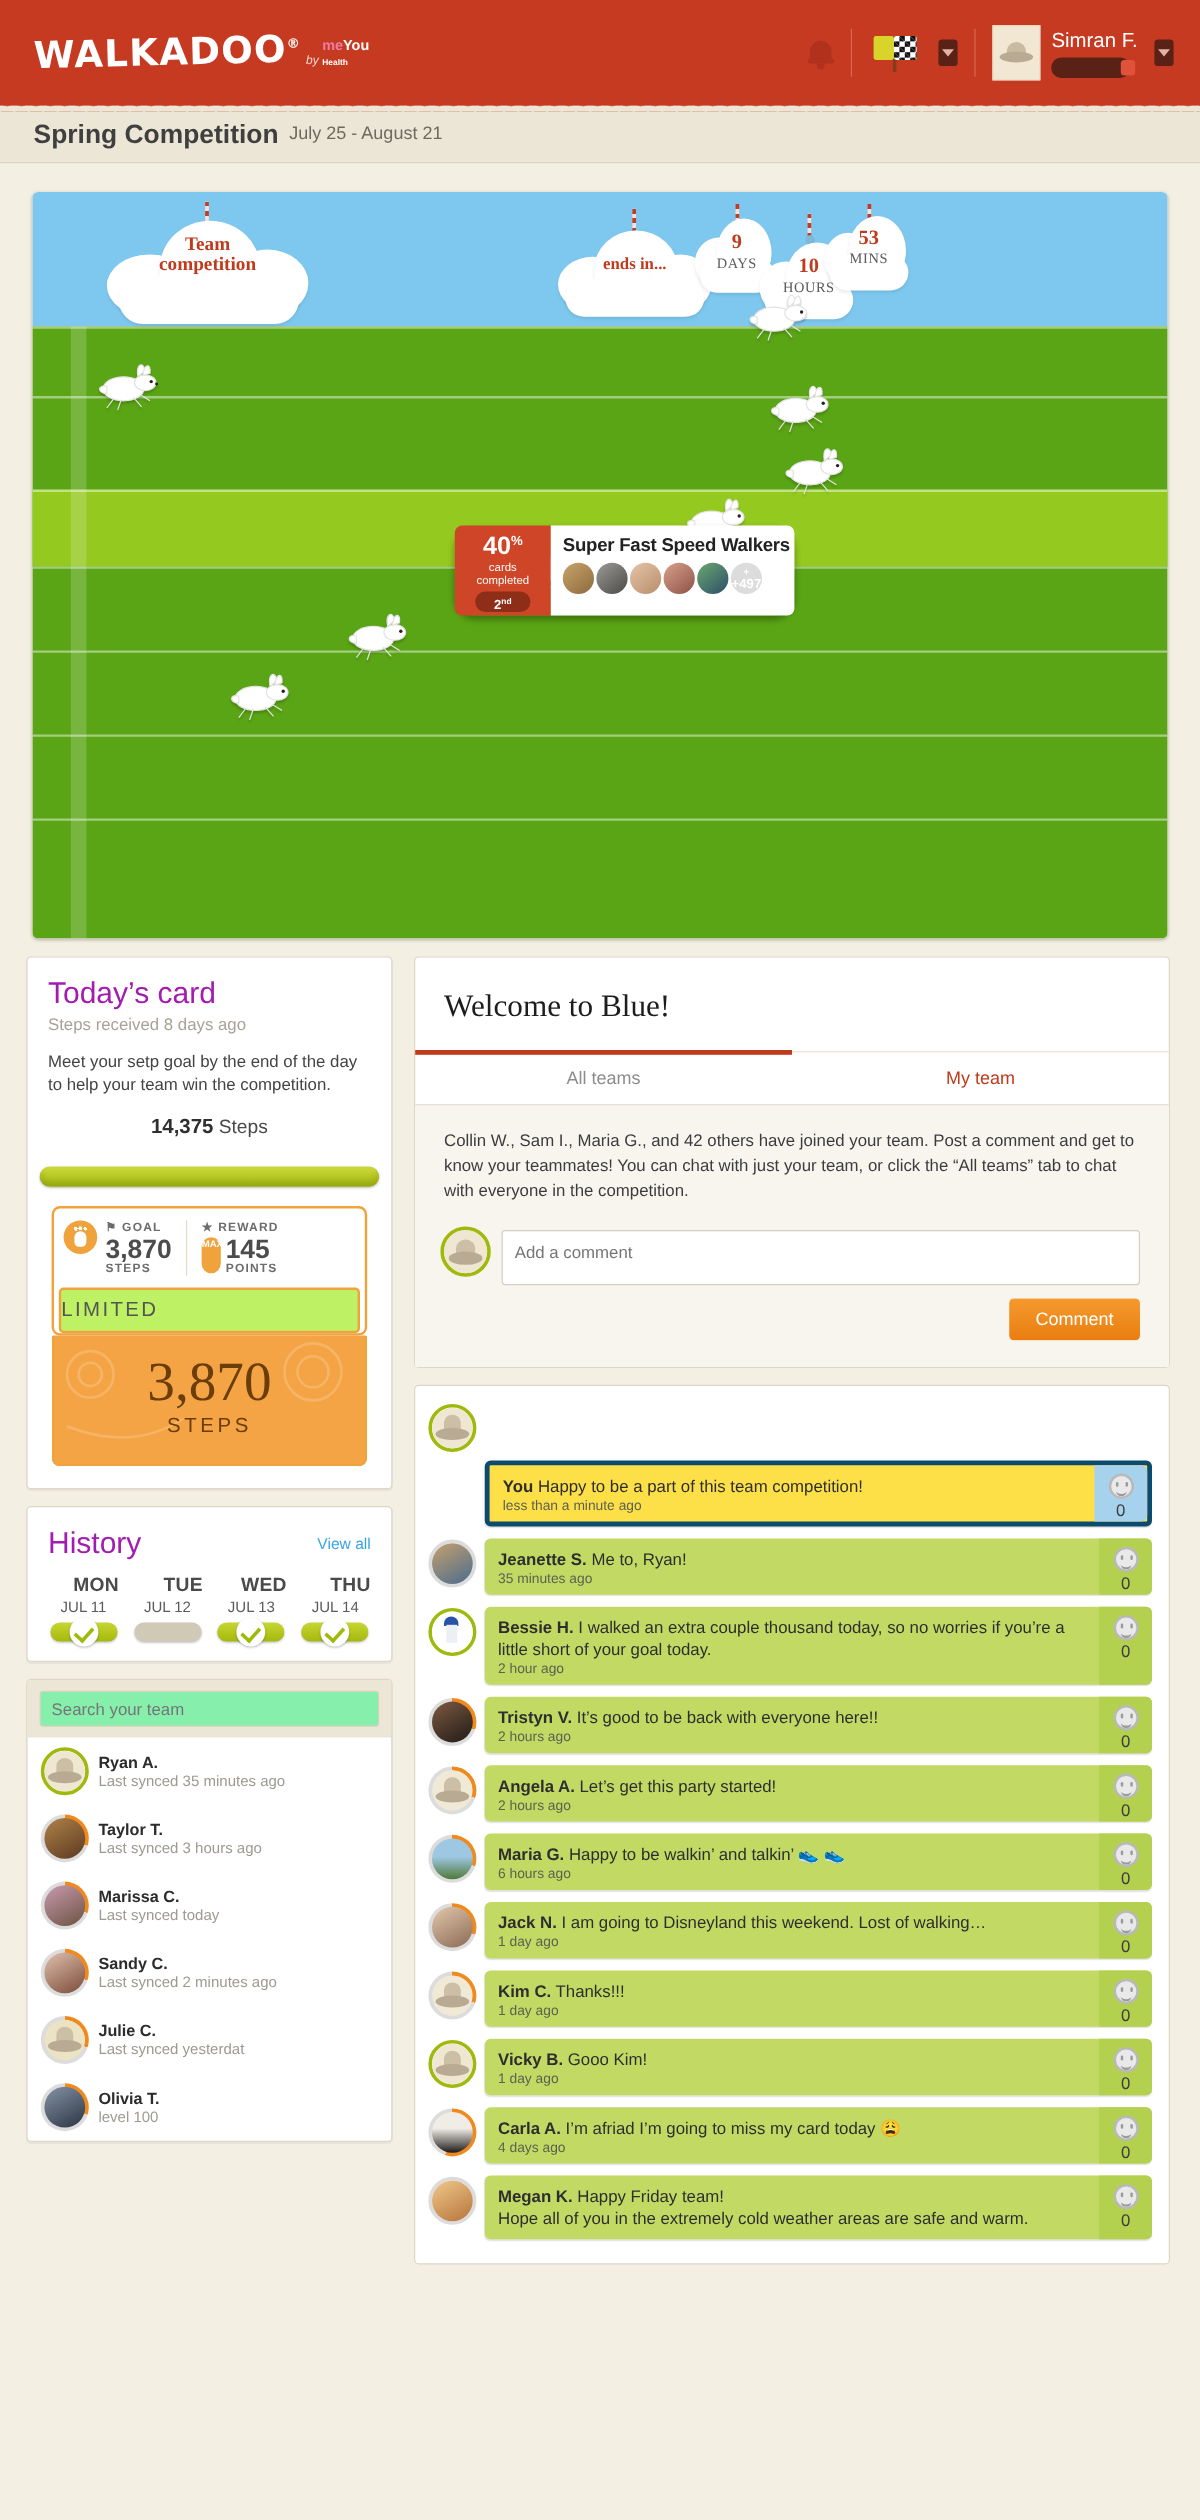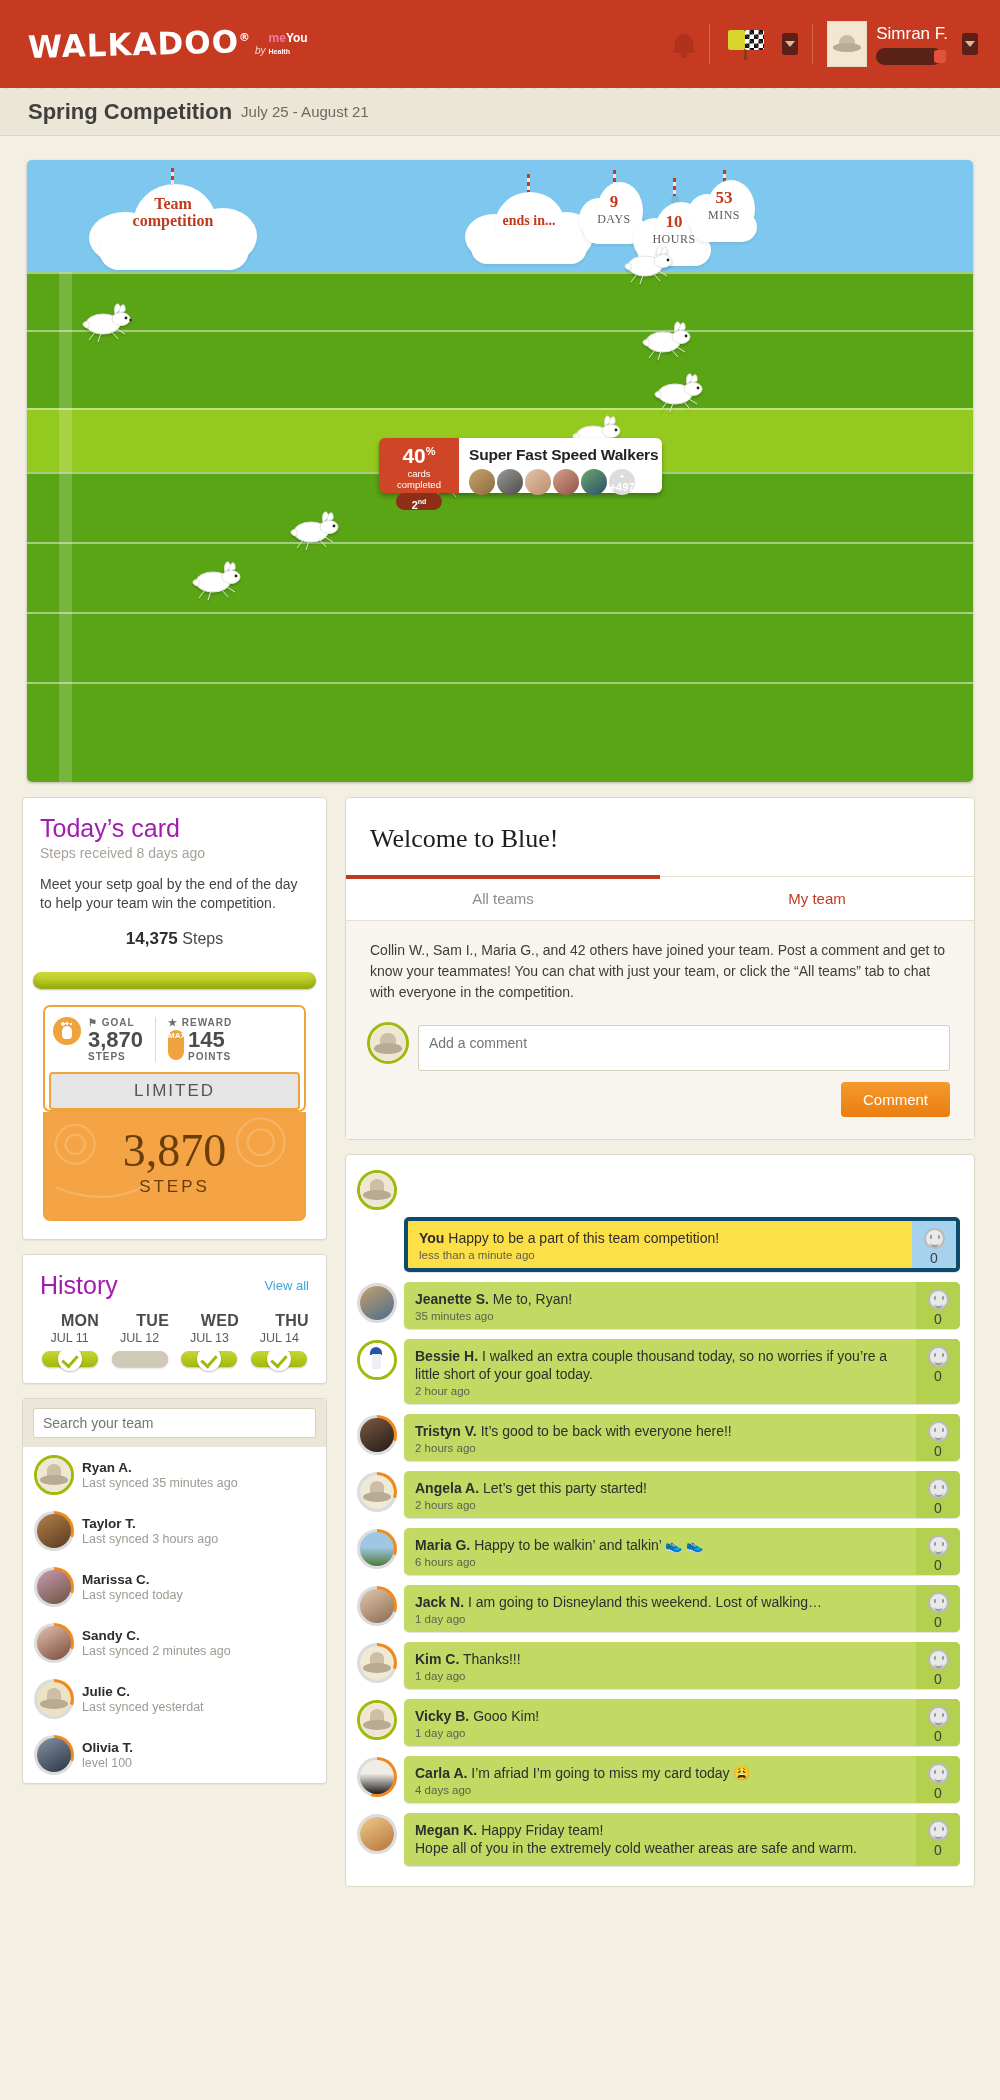--- a/index.html
+++ b/index.html
@@ -95,22 +95,22 @@
   .cd-num{ color:#c03a1c; font-weight:bold; font-family:"Liberation Serif",serif; }
   .cd-unit{ color:#5a5a5a; font-family:"Liberation Serif",serif; letter-spacing:.5px; }
 
   
   .bunny{ position:absolute; width:60px; height:42px; }
   .bunny svg{ width:100%; height:100%; display:block;
     filter: drop-shadow(0px 2px 1px rgba(0,0,0,.18)); }
 
   
   .callout{
-    position:absolute; left:352px; top:278px; width:283px; height:55px;
-    display:flex; border-radius:6px; box-shadow:0 3px 5px rgba(0,0,0,.3);
+    position:absolute; left:352px; top:278px; width:283px; height:75px;
+    display:flex; border-radius:18px; box-shadow:0 3px 5px rgba(0,0,0,.3);
   }
   .callout .pct{
     width:80px; background:#cf4527; border-radius:6px 0 0 6px;
     color:#fff; text-align:center; padding-top:6px;
   }
   .callout .pct .big{ font-size:21px; font-weight:bold; font-family:"Liberation Sans",sans-serif;}
   .callout .pct .big sup{ font-size:11px; }
   .callout .pct .sm{ font-size:9.5px; line-height:11px; }
   .callout .pct .rank{ margin:3px auto 0; width:46px; height:17px; background:#8e2d18;
      border-radius:9px; font-size:11px; font-weight:bold; line-height:17px;}
@@ -145,22 +145,22 @@
   .foot-ico:after{content:"";position:absolute;left:8px;top:5px;width:12px;height:4px;
      background:radial-gradient(circle at 2px 2px,#fff 1.6px,transparent 1.7px),
                 radial-gradient(circle at 6px 1.5px,#fff 1.6px,transparent 1.7px),
                 radial-gradient(circle at 10px 2px,#fff 1.4px,transparent 1.5px);}
   .glabel{ font-size:10px; color:#6c6c6c; letter-spacing:1px; font-weight:bold;}
   .gnum{ font-size:22px; color:#4c4c4c; font-weight:bold; line-height:23px;}
   .gunit{ font-size:10px; color:#6c6c6c; letter-spacing:1px; font-weight:bold;}
   .gsplit{ width:1px; background:#e7d9bf; margin:0 12px; align-self:stretch;}
   .maxbadge{ width:16px;height:30px;background:#f0a33c;border-radius:8px;color:#fff;
      font-size:8px;font-weight:bold;text-align:center;line-height:9.5px;padding-top:1px;margin-right:4px;}
-  .ribbon{ margin:10px -4px 0; background:#e5e5e5; border:2px solid #f0a33c; border-radius:4px;
-     text-align:center; font-size:17px; color:#555; letter-spacing:2px; padding:7px 0; position:relative;}
+  .ribbon{ margin:10px -4px 0; background:#bef264; border:2px solid #f0a33c; border-radius:4px;
+     font-size:17px; color:#555; letter-spacing:2px; padding:7px 0; position:relative;}
   .bigpanel{ margin:0 20px 18px; background:#f4a444; border:2px solid #f0a33c; border-top:none;
      border-radius:0 0 7px 7px; text-align:center; padding:12px 0 22px; position:relative; overflow:hidden;}
   .bigpanel .swirl{ position:absolute; inset:0; opacity:.18; }
   .bignum{ font-size:46px; color:#6a3d09; font-family:"Liberation Serif",serif; position:relative;}
   .bigunit{ font-size:17px; color:#6a3d09; letter-spacing:3px; position:relative;}
 
   
   .hist-head{ display:flex; align-items:center; justify-content:space-between; }
   .viewall{ color:#3ba4e0; font-size:13px; cursor:pointer; }
   .days{ display:flex; justify-content:space-between; margin-top:12px; }
@@ -171,21 +171,21 @@
      background-image:linear-gradient(#c8d733,#a4b80b); box-shadow:0 1px 2px rgba(0,0,0,.25); position:relative;}
   .day .pill.off{ background:#cfc9b6; background-image:none;}
   .check{ position:absolute; left:50%; top:50%; transform:translate(-50%,-50%);
      width:24px;height:24px;border-radius:50%;background:#fff;box-shadow:0 1px 2px rgba(0,0,0,.25);}
   .check:after{ content:""; position:absolute; left:7px; top:5px; width:7px;height:12px;
      border:solid #9fba0c; border-width:0 3px 3px 0; transform:rotate(42deg);}
 
   
   .searchbar{ background:#ece6d6; padding:9px 10px; border-radius:3px 3px 0 0; }
   .searchbar input{ width:100%; height:30px; border:1px solid #d9d1bb; border-radius:3px;
-     padding:0 9px; font-size:14px; color:#777; background:#ffffff; font-family:"Liberation Sans",sans-serif;}
+     padding:0 9px; font-size:14px; color:#777; background:#86efac; font-family:"Liberation Sans",sans-serif;}
   .member{ display:flex; align-items:center; padding:11px 14px; }
   .m-ava{ width:34px;height:34px;border-radius:50%; position:relative; margin-right:11px; flex:0 0 auto;}
   .m-ring{ position:absolute; inset:-3px; border-radius:50%; }
   .m-img{ position:absolute; inset:0; border-radius:50%; overflow:hidden; }
   .m-name{ font-size:13.5px; font-weight:bold; color:#2c2c2c;}
   .m-sub{ font-size:12.5px; color:#9e9a92; margin-top:1px;}
 
   
   .col-right{ position:absolute; left:345px; top:797px; width:630px; }
   .welcome{ background:#fff; border:1px solid #ddd7c7; border-radius:4px; }

